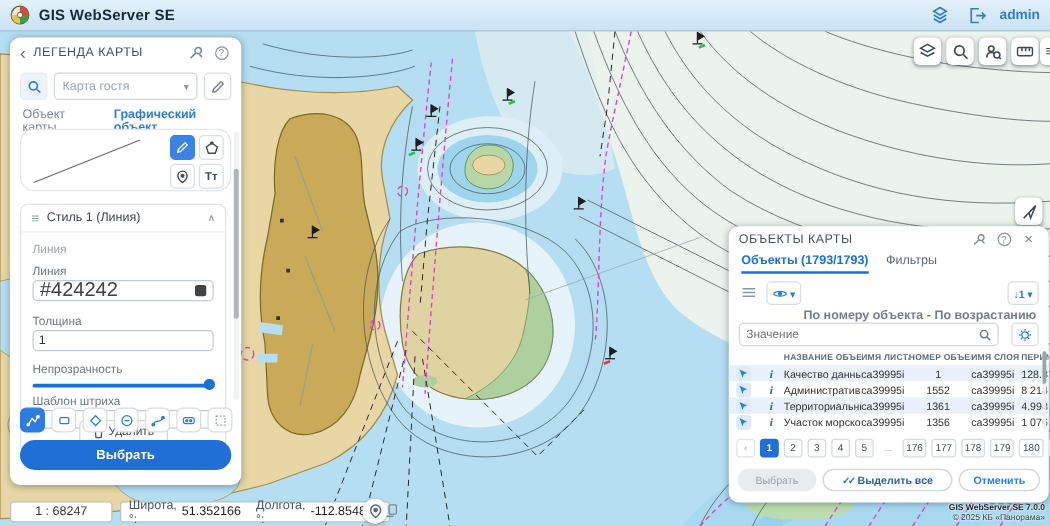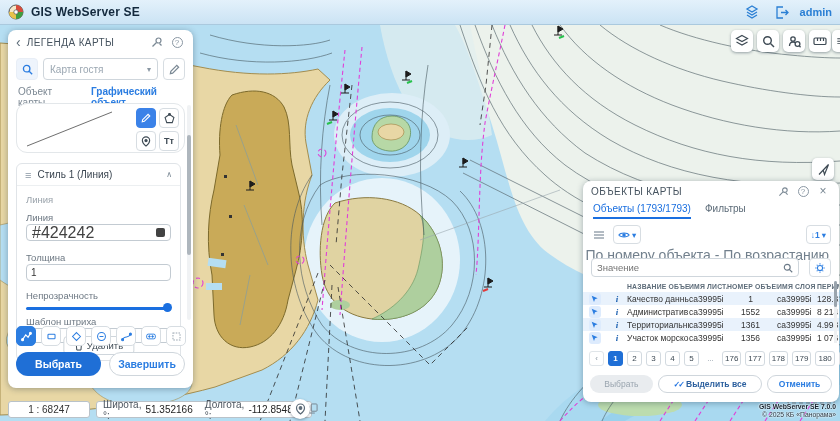--- a/index.html
+++ b/index.html
@@ -59,24 +59,24 @@
   .tool-btn.active{background:#2b7de1;border-color:#2b7de1;color:#fff;}
   .tool-btn.grey{color:#9aa6b1;}
   #lg-bottom{position:absolute;left:8px;right:8px;top:322px;display:flex;gap:8px;}
   .btn-primary{flex:1.15;height:24px;border:none;border-radius:13px;background:#1f6fd6;color:#fff;font-size:10.5px;font-weight:bold;cursor:pointer;font-family:"Liberation Sans",sans-serif;}
   .btn-outline{flex:1;height:24px;border:1px solid #cfd6dc;border-radius:13px;background:#fff;color:#2b7de1;font-size:10.5px;font-weight:bold;cursor:pointer;font-family:"Liberation Sans",sans-serif;}
 
   
   #objects{left:551px;top:181px;width:256px;height:221px;margin-left:32px;}
   #ob-tabs{position:absolute;left:10px;top:22px;display:flex;gap:14px;font-size:10px;}
   #ob-tabs .t{cursor:pointer;color:#5c6b78;padding-bottom:3px;}
-  #ob-tabs .t.active{color:#1a6fe0;font-weight:normal;border-bottom:2px solid #1a6fe0;}
+  #ob-tabs .t.active{color:#1a6fe0;font-weight:bold;border-bottom:2px solid #1a6fe0;}
   #ob-controls{position:absolute;left:10px;right:8px;top:44px;height:19px;display:flex;align-items:center;}
   .chip{height:19px;border:1px solid #d7dde2;border-radius:4px;background:#fff;display:flex;align-items:center;gap:2px;padding:0 4px;cursor:pointer;color:#2b7de1;font-size:8.5px;}
-  #ob-sort-text{position:absolute;right:10px;top:66px;font-size:14px;color:#72808d;}
+  #ob-sort-text{position:absolute;right:10px;top:66px;font-size:10px;color:#72808d;font-weight:bold;}
   #ob-search{position:absolute;left:8px;top:77px;width:208px;height:19px;border:1px solid #cfd6dc;border-radius:4px;display:flex;align-items:center;padding:0 5px;background:#fff;}
   #ob-search input{flex:1;border:none;outline:none;font-size:9.5px;color:#333;font-family:"Liberation Sans",sans-serif;min-width:0;}
   #ob-gear{position:absolute;right:8px;top:77px;width:22px;height:19px;border:1px solid #d7dde2;border-radius:4px;display:flex;align-items:center;justify-content:center;cursor:pointer;background:#fff;}
   #ob-table{position:absolute;left:0;top:100px;right:0;height:63px;overflow:hidden;}
   .trow{display:grid;grid-template-columns:24px 20px 62px 38px 50px 40px 40px;align-items:center;height:13px;width:274px;}
   .trow.head{height:11px;}
   .trow.head .hc{font-size:6.8px;font-weight:bold;color:#5d6c79;letter-spacing:.2px;white-space:nowrap;overflow:hidden;}
   .trow .c{font-size:8.5px;color:#333;white-space:nowrap;overflow:hidden;padding-right:3px;}
   .trow .num{text-align:center;}
   .trow:nth-child(even){background:#e9f2fc;}
@@ -491,21 +491,20 @@
       </span>
       <span class="tool-btn grey">
         <svg width="11" height="11" viewBox="0 0 14 14" fill="none" stroke="currentColor" stroke-width="1.3" stroke-dasharray="2,1.5">
             <rect x="2.5" y="2.5" width="9" height="9"></rect>
           </svg>
       </span>
     </div>
 
     <div id="lg-bottom">
       <button class="btn-primary">Выбрать</button>
-      <button class="btn-outline">Завершить</button>
     </div>
   </div>
 
   <div id="objects" class="panel">
     <div class="phead" style="height:20px;">
       <span class="ptitle">ОБЪЕКТЫ КАРТЫ</span>
       <span class="hic">
         <svg width="11" height="11" viewBox="0 0 12 12" fill="none" stroke="#7a8894" stroke-width="1.2">
             <circle cx="7.5" cy="4.5" r="2.5"></circle>
             <line x1="5.5" y1="6.5" x2="1.5" y2="10.5"></line>

